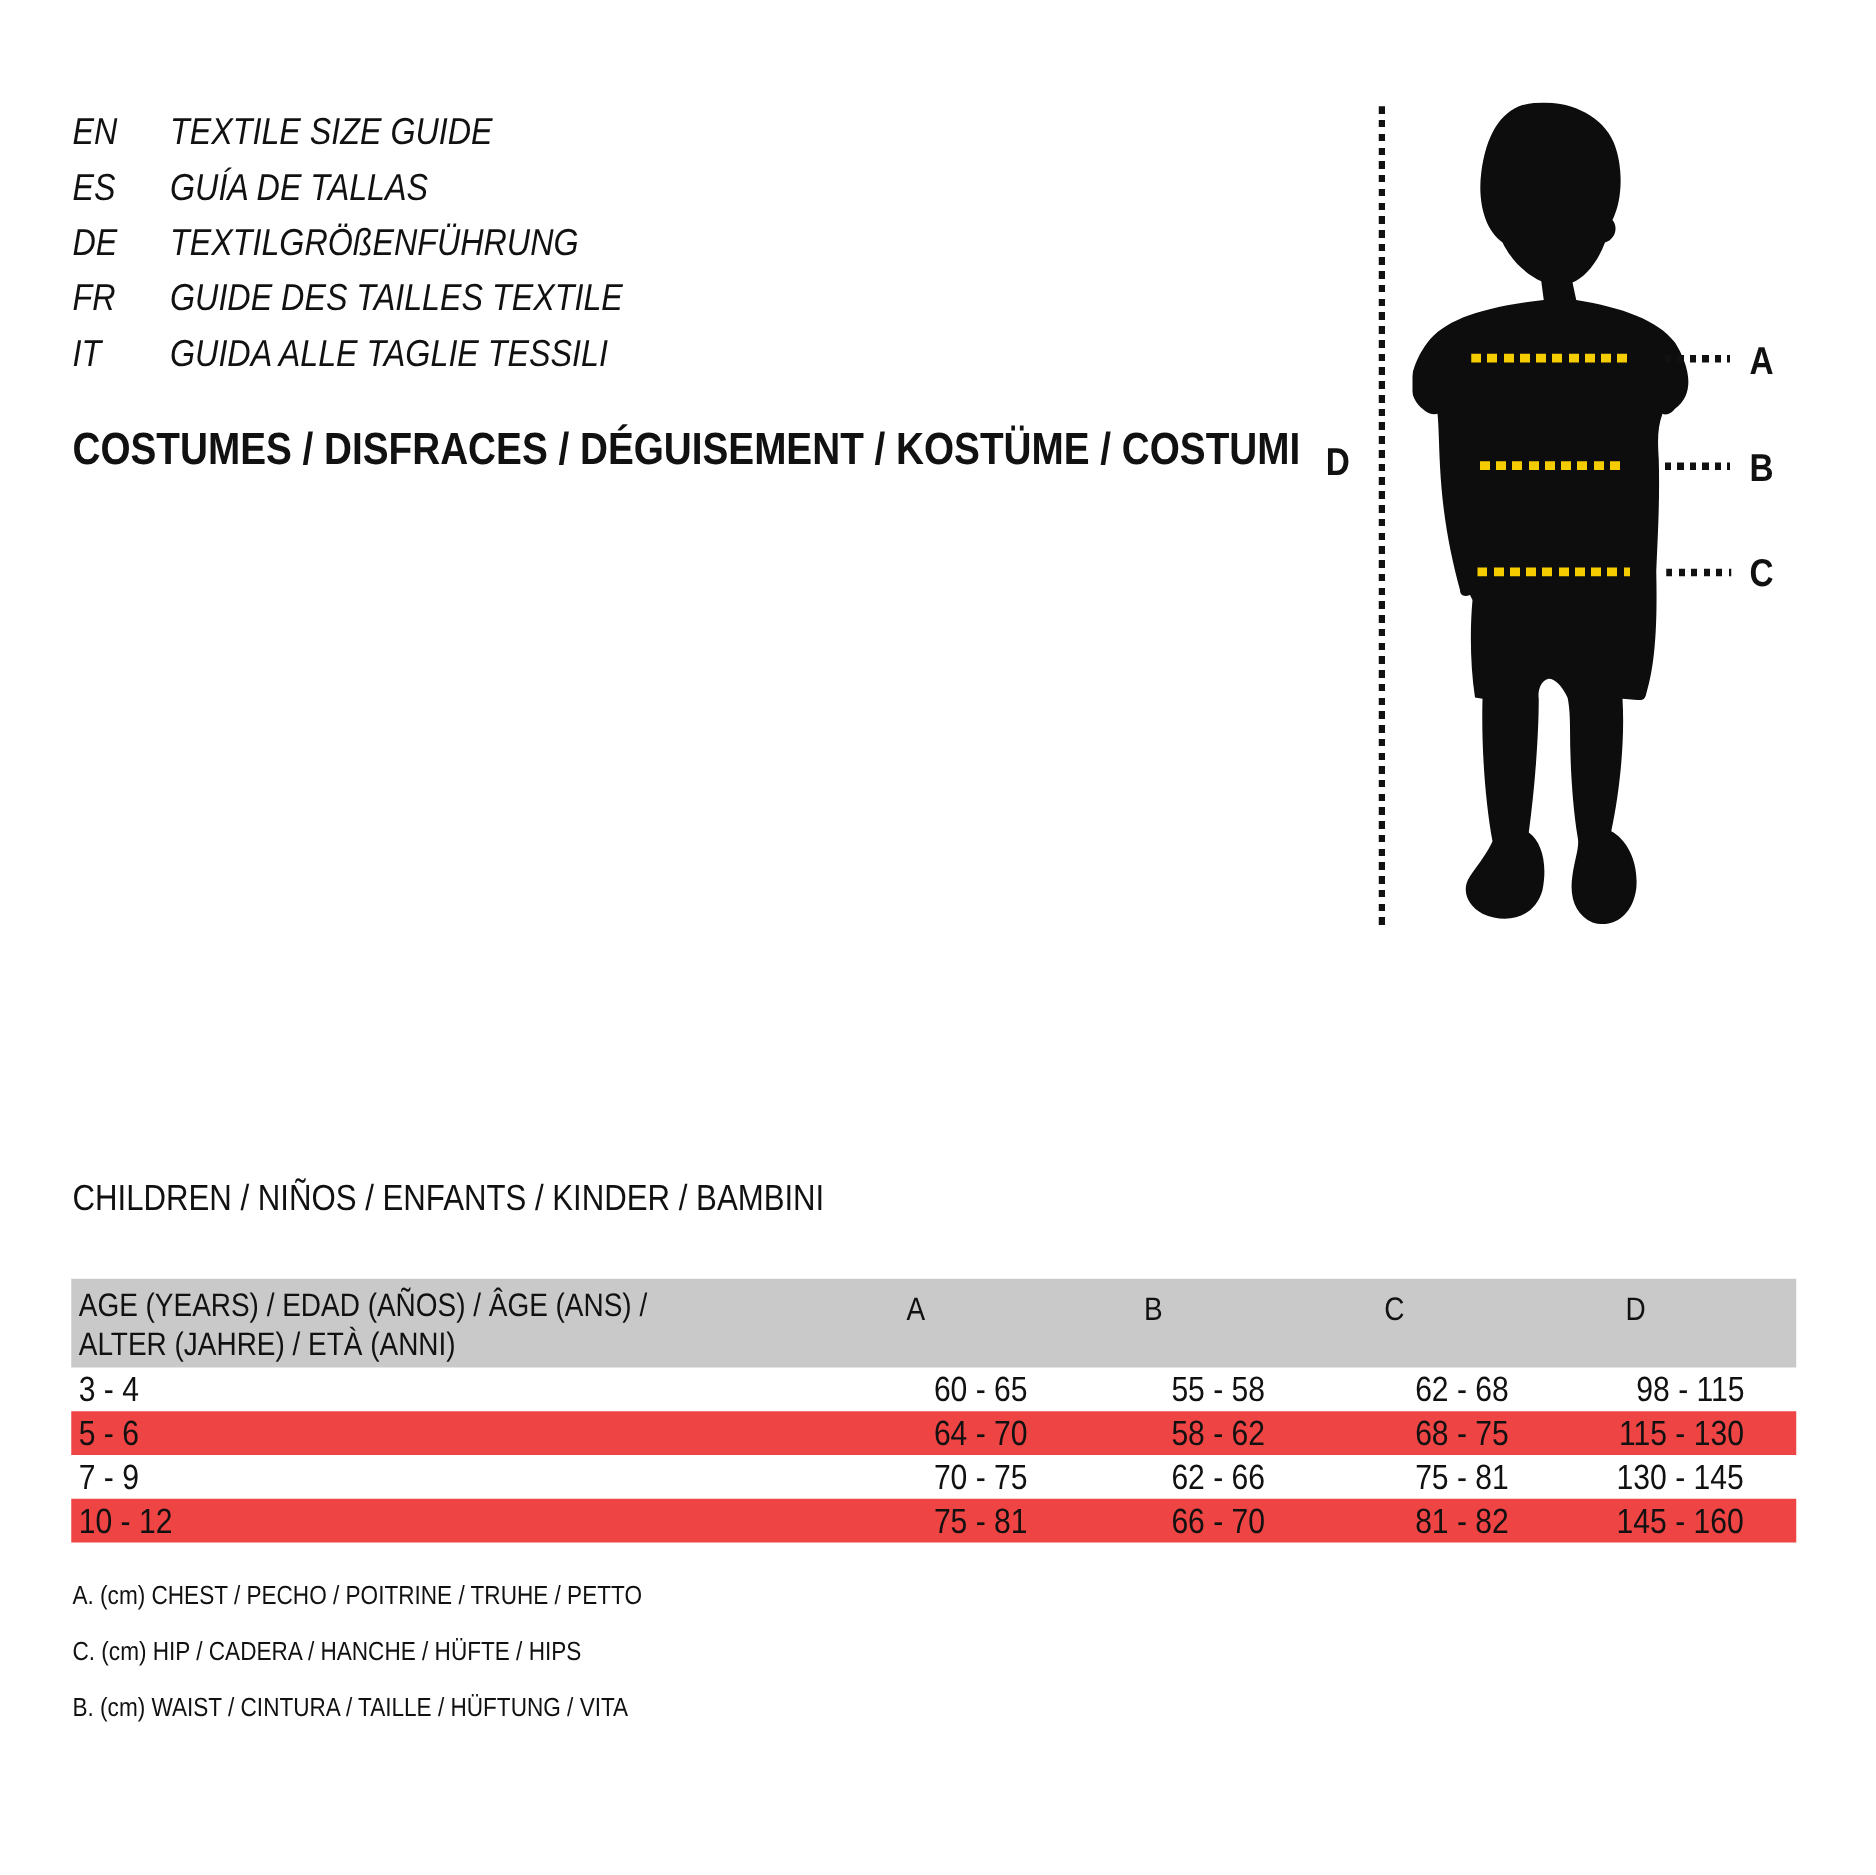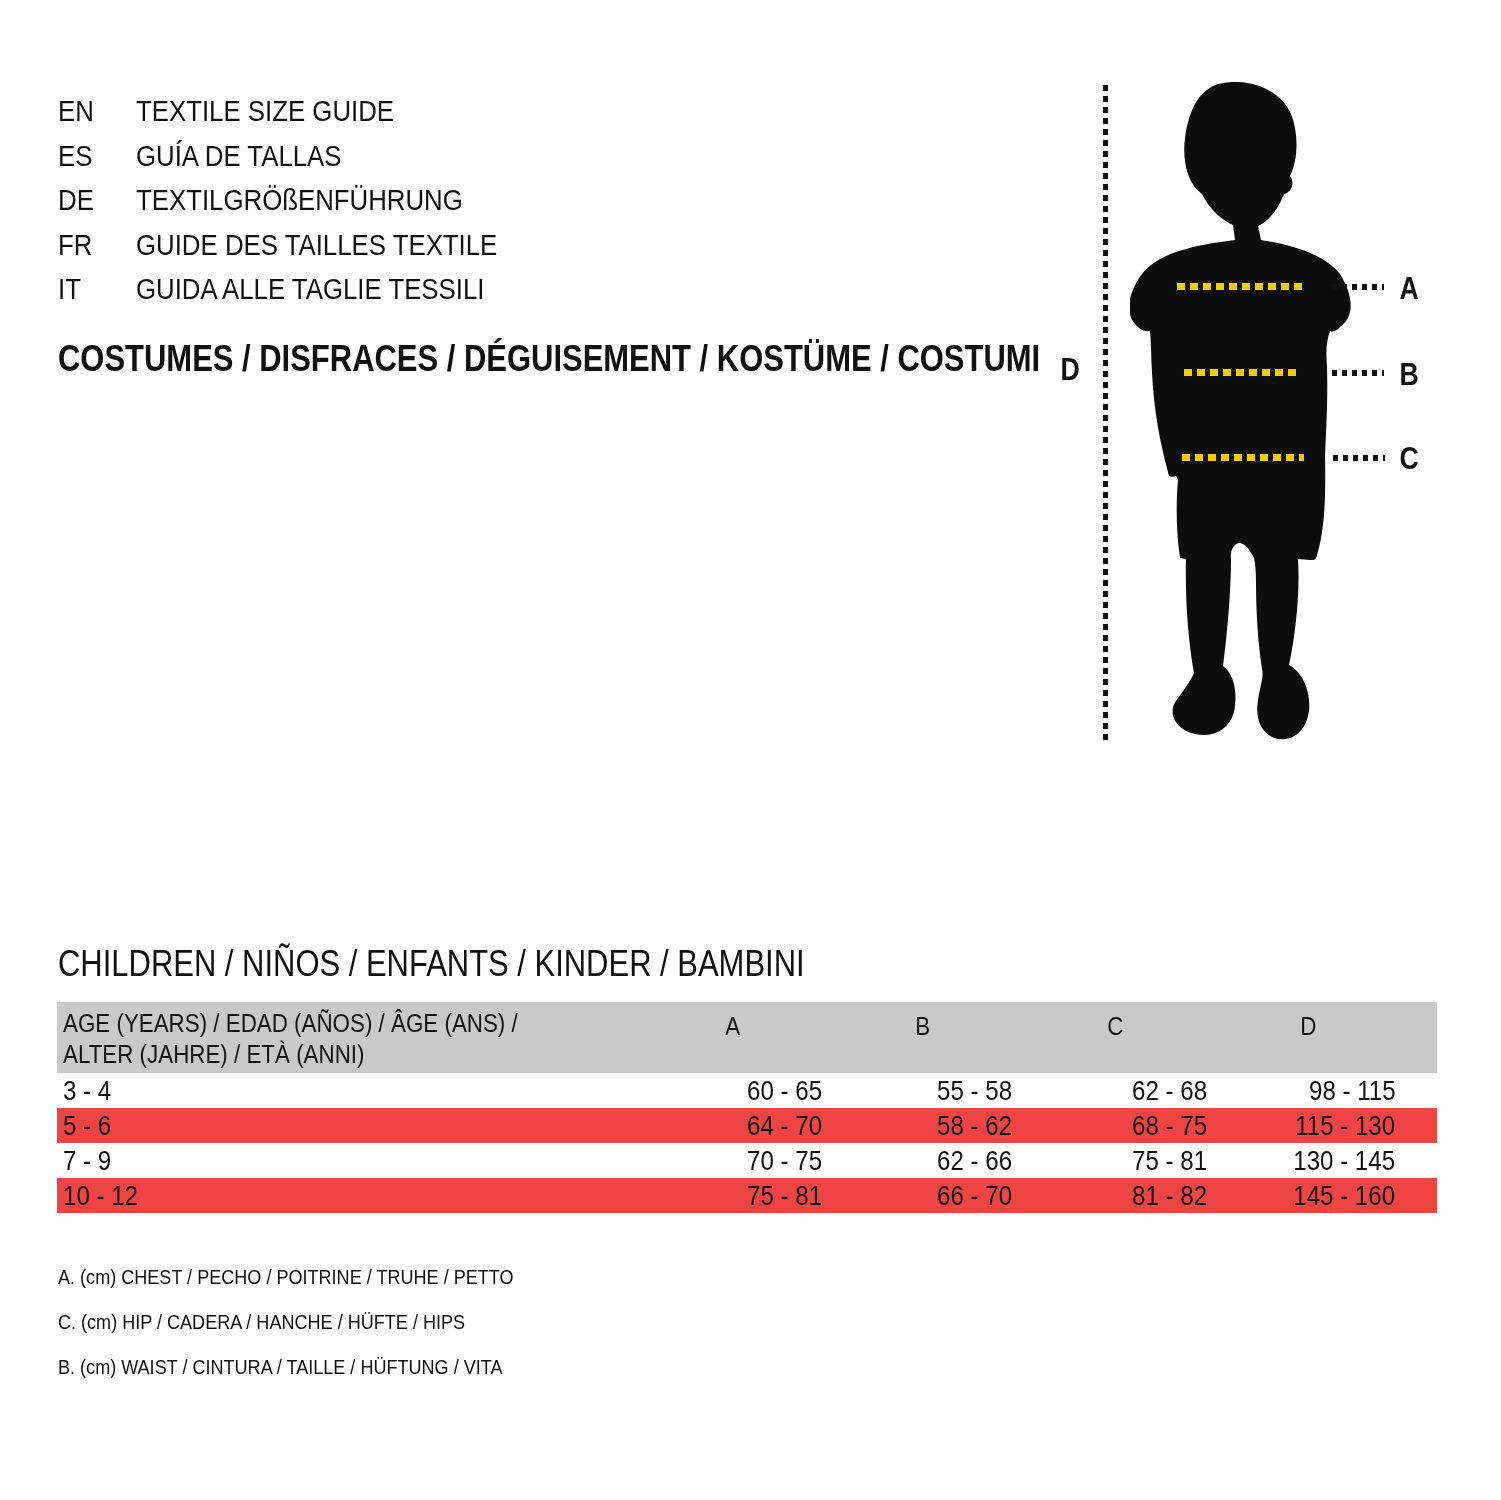--- a/index.html
+++ b/index.html
@@ -6,21 +6,21 @@
   body{
     width:1501px;height:1500px;background:#ffffff;position:relative;
     font-family:"Liberation Sans", sans-serif;color:#111;overflow:hidden;
   }
   .abs{position:absolute;}
   .cond{transform:scaleX(0.86);transform-origin:0 50%;white-space:nowrap;display:inline-block;}
   .cond-c{transform:scaleX(0.86);transform-origin:50% 50%;white-space:nowrap;display:inline-block;}
 
   
   .lang-block{left:58px;top:84px;}
-  .lang-row{display:flex;height:44.4px;font-size:30px;align-items:flex-end;}
+  .lang-row{display:flex;height:44.4px;font-size:30px;align-items:center;font-style:italic;}
   .lang-code{width:78px;flex:none;}
 
   
   .category-title{left:58px;top:338px;font-size:36px;font-weight:bold;}
 
   
   .v-dotted{
     left:1103px;top:85px;width:5px;height:656px;
     background:repeating-linear-gradient(180deg,#111 0 6px,transparent 6px 11px);
   }
@@ -39,22 +39,22 @@
   }
   .lead-a{left:1332px;top:284px;}
   .lead-b{left:1332px;top:370px;}
   .lead-c{left:1333px;top:455px;}
   .m-letter{font-size:31px;font-weight:bold;width:40px;text-align:left;}
   .m-a{left:1398px;top:271px;}
   .m-b{left:1398px;top:357px;}
   .m-c{left:1398px;top:441px;}
 
   
-  .children-title{left:58px;top:943px;font-size:36px;}
-  .sizetable{left:57px;top:1002px;width:1380px;}
+  .children-title{left:58px;top:943px;font-size:29px;}
+  .sizetable{left:57px;top:1023px;width:1380px;}
   .thead{display:flex;background:#c9c9c9;height:71px;font-size:26px;}
   .th-age{width:575px;flex:none;padding:6px 0 0 6px;line-height:31px;}
   .th-col{flex:none;text-align:center;padding-top:9px;}
   .w-a,.w-b,.w-d{width:190px;}
   .w-c{width:195px;}
   .trow{display:flex;height:35px;font-size:28px;align-items:center;}
   .trow.alt{background:#ef4444;}
   .td-age{width:575px;flex:none;padding-left:6px;}
   .td{flex:none;text-align:right;}
 

